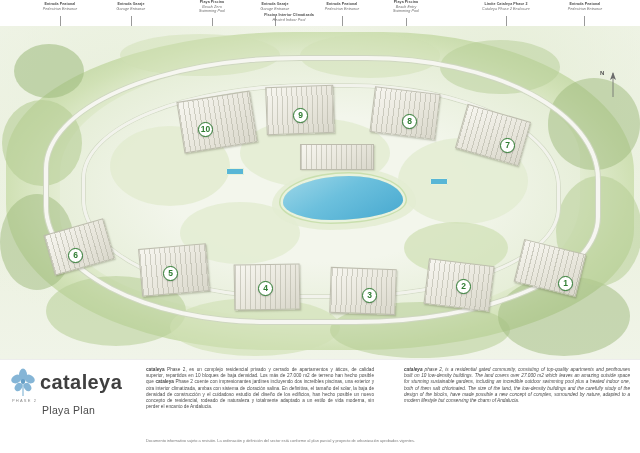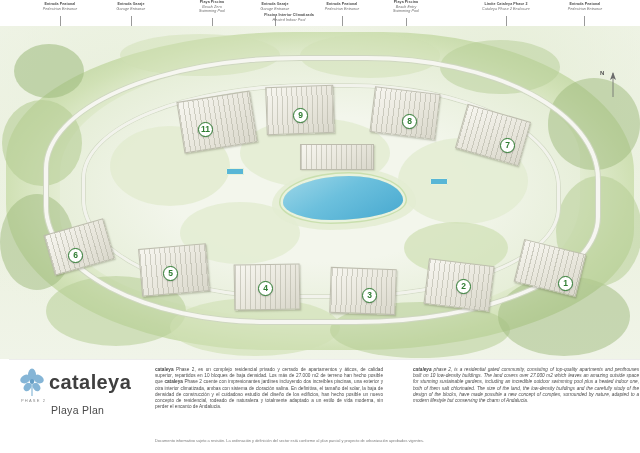--- a/index.html
+++ b/index.html
@@ -96,21 +96,21 @@
     background:#ffffff; color:#2f7d32;
     border:1.1px solid #2f7d32;
     font-size:8.5px; font-weight:bold; line-height:1;
     box-shadow:0 .5px 1.5px rgba(0,0,0,.25);
   }
 
   .compass { position:absolute; right:14px; top:44px; width:26px; height:30px; color:#555; }
   .compass .n { position:absolute; left:0; top:0; font-size:6px; font-weight:bold; }
 
   
-  .bottom { position:absolute; left:9px; top:359px; width:600px; height:94px; background:#ffffff; }
+  .bottom { position:absolute; left:0; top:359px; width:600px; height:94px; background:#ffffff; }
 
   .brandbox { position:absolute; left:10px; top:8px; width:128px; }
   .logo-row { display:flex; align-items:center; gap:4px; }
   .logo-mark { width:26px; height:30px; position:relative; flex:0 0 auto; }
   .brand-text { font-size:20px; letter-spacing:.4px; color:#3f3f3f; font-weight:bold; }
   .brand-text .cat { color:#3f3f3f; }
   .brand-text .leya { color:#3f3f3f; }
   .phase-tag { position:absolute; left:2px; top:31px; font-size:4px; letter-spacing:1.2px; color:#8a8a8a; }
   .master-plan { margin-left:32px; margin-top:7px; font-size:10.5px; color:#4a4a4a; letter-spacing:.3px; }
 
@@ -219,21 +219,21 @@
     <div class="lake-deck"></div>
     <div class="lake"></div>
     <div class="pool-small" style="left:318px; top:128px; width:34px; height:11px; border-radius:2px;"></div>
     <div class="block" style="left:300px; top:118px; width:74px; height:26px;">
         <div class="roofline"></div>
       </div>
 
     <div class="block" style="left:180px; top:70px; width:74px; height:52px; transform:rotate(-9deg);">
         <div class="roofline"></div>
       </div>
-    <div class="num-badge" style="left:198px; top:96px;">11</div>
+    <div class="num-badge" style="left:198px; top:96px;">10</div>
 
     <div class="block" style="left:266px; top:60px; width:68px; height:48px; transform:rotate(-2deg);">
         <div class="roofline"></div>
       </div>
     <div class="num-badge" style="left:293px; top:82px;">9</div>
 
     <div class="block" style="left:372px; top:64px; width:66px; height:46px; transform:rotate(7deg);">
         <div class="roofline"></div>
       </div>
     <div class="num-badge" style="left:402px; top:88px;">8</div>

